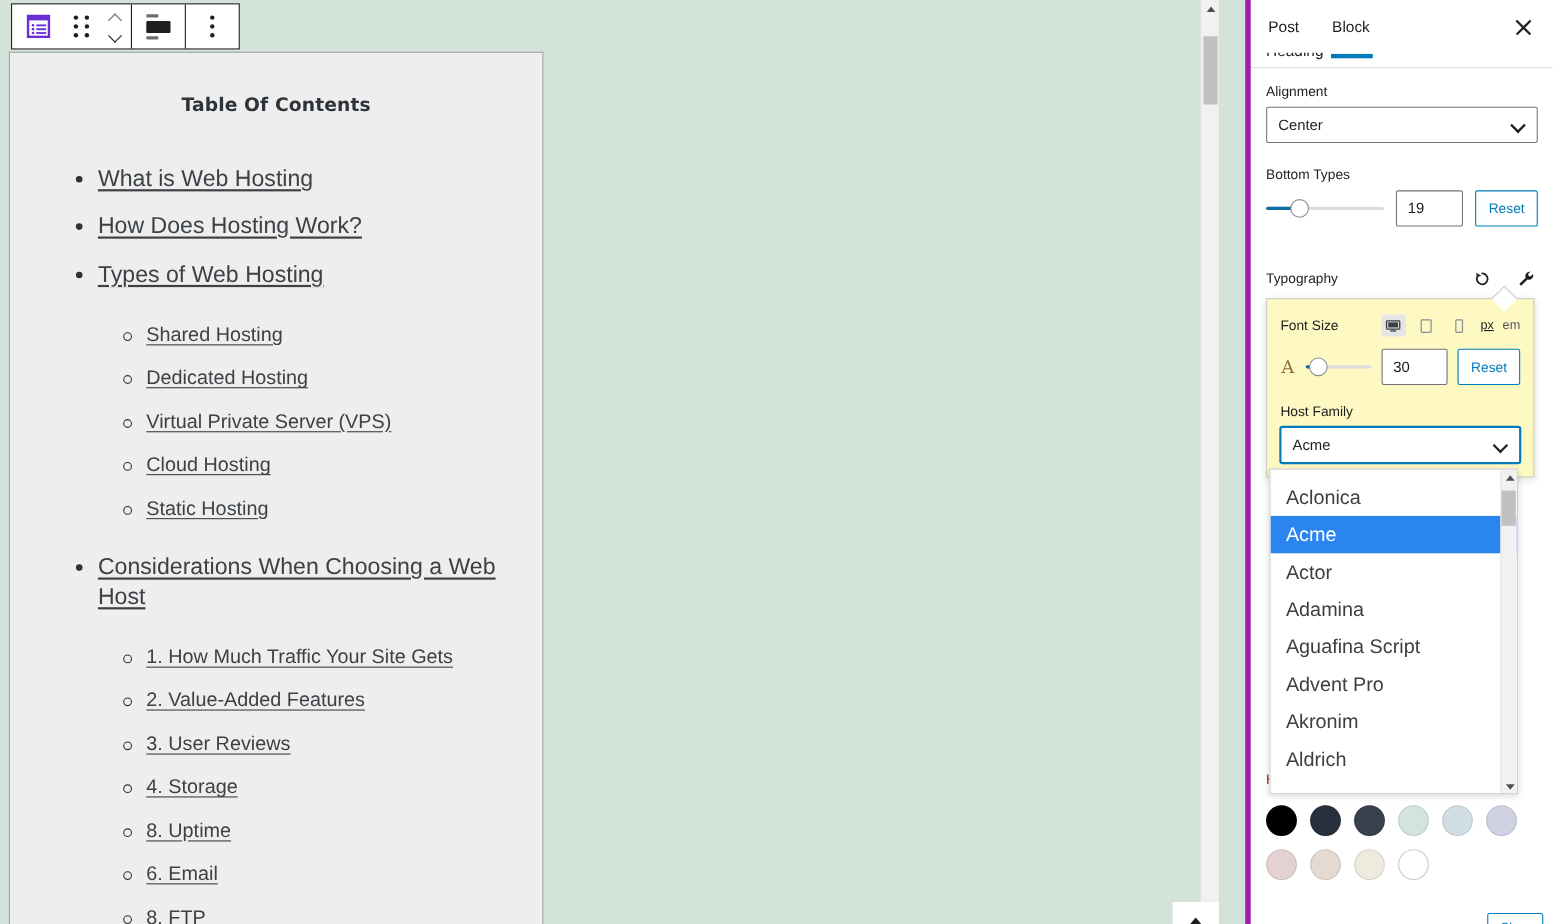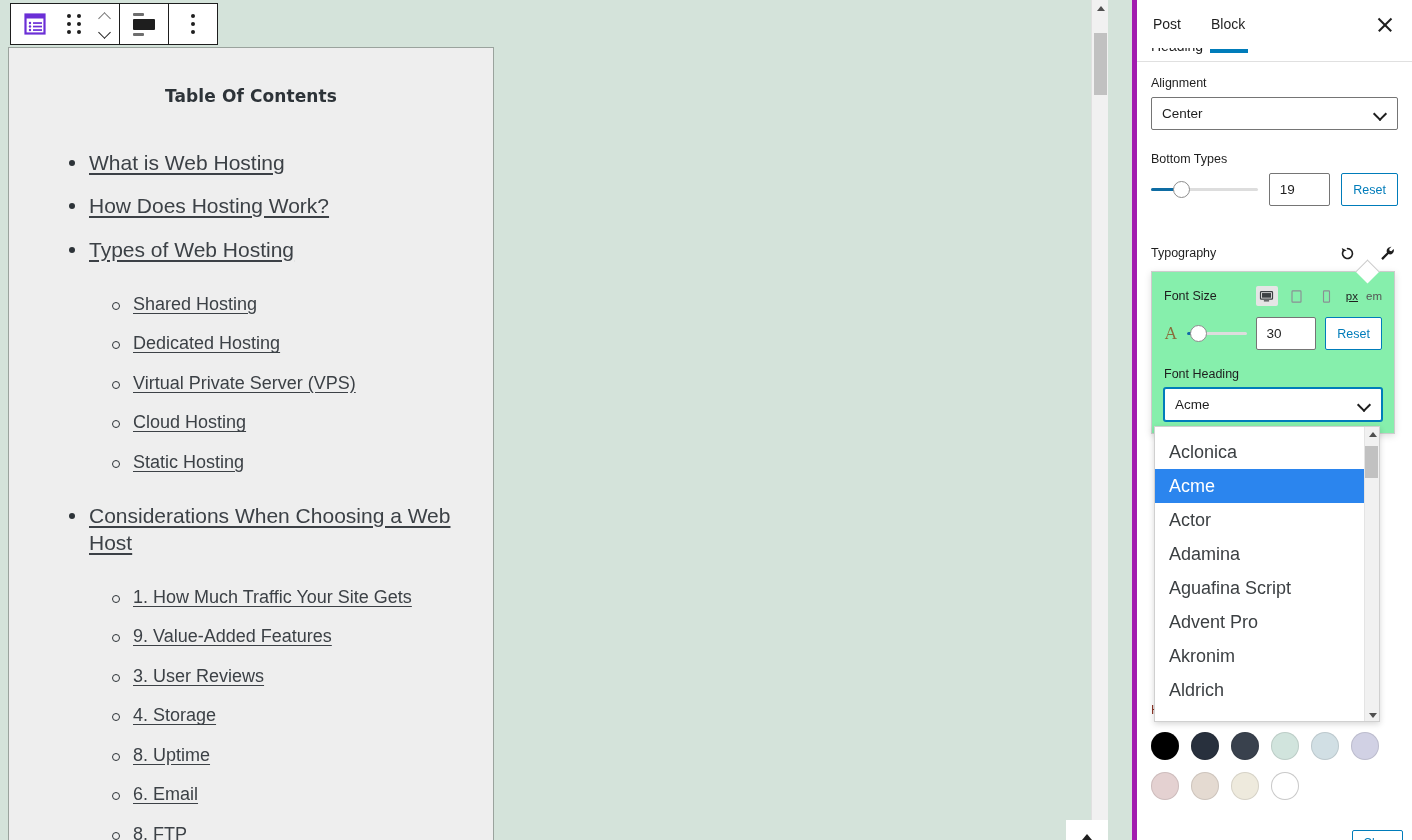--- a/index.html
+++ b/index.html
@@ -198,21 +198,21 @@
     margin-top:36px;
   }
   #typography-row .t-label { font-size:12.5px; color:#1e1e1e; }
   .t-icons { display:flex; align-items:center; gap:18px; }
   .icon-btn { width:22px; height:22px; cursor:pointer; background:none; border:none; padding:0;
     display:flex; align-items:center; justify-content:center; }
 
   
   #typography-popover {
     position:absolute; left:14px; top:271px; width:244px;
-    background:#86efac; border:1px solid #ccc; box-shadow:0 2px 7px rgba(0,0,0,.13);
+    background:#fef9c3; border:1px solid #ccc; box-shadow:0 2px 7px rgba(0,0,0,.13);
     padding:14px 12px 12px 12px; z-index:30;
   }
   #typography-popover::before {
     content:""; position:absolute; right:18px; top:-9px; width:16px; height:16px;
     background:#fff; border-left:1px solid #ccc; border-top:1px solid #ccc;
     transform:rotate(45deg);
   }
   .fs-header { display:flex; align-items:center; justify-content:space-between; }
   .fs-header .lbl { font-size:12.5px; color:#1e1e1e; }
   .device-units { display:flex; align-items:center; gap:8px; }
@@ -333,21 +333,21 @@
         <li class="lvl1"><span class="toc-link">What is Web Hosting</span></li>
         <li class="lvl1"><span class="toc-link">How Does Hosting Work?</span></li>
         <li class="lvl1"><span class="toc-link">Types of Web Hosting</span></li>
         <li class="lvl2 gap"><span class="toc-link">Shared Hosting</span></li>
         <li class="lvl2"><span class="toc-link">Dedicated Hosting</span></li>
         <li class="lvl2"><span class="toc-link">Virtual Private Server (VPS)</span></li>
         <li class="lvl2"><span class="toc-link">Cloud Hosting</span></li>
         <li class="lvl2"><span class="toc-link">Static Hosting</span></li>
         <li class="lvl1 gap"><span class="toc-link">Considerations When Choosing a Web Host</span></li>
         <li class="lvl2 gap"><span class="toc-link">1. How Much Traffic Your Site Gets</span></li>
-        <li class="lvl2"><span class="toc-link">9. Value-Added Features</span></li>
+        <li class="lvl2"><span class="toc-link">2. Value-Added Features</span></li>
         <li class="lvl2"><span class="toc-link">3. User Reviews</span></li>
         <li class="lvl2"><span class="toc-link">4. Storage</span></li>
         <li class="lvl2"><span class="toc-link">8. Uptime</span></li>
         <li class="lvl2"><span class="toc-link">6. Email</span></li>
         <li class="lvl2"><span class="toc-link">8. FTP</span></li>
       </ul>
   </div>
 
   <div id="canvas-scrollbar">
     <div id="canvas-scroll-up"></div>
@@ -443,21 +443,21 @@
         <div class="track"></div>
         <div class="fill" id="fs-fill" style="width: 11.16px;"></div>
         <div class="knob" id="fs-knob" style="left: 3.16px;"></div>
       </div>
       <div class="num-box" style="width:62px;">
         <span>30</span>
       </div>
       <button class="btn-reset">Reset</button>
     </div>
 
-    <label class="field-label" style="margin-top:17px;">Font Heading</label>
+    <label class="field-label" style="margin-top:17px;">Host Family</label>
     <div class="select-box" style="border:1px solid #007cba; box-shadow:0 0 0 1px #007cba;">
       <span>Acme</span>
       <span class="sel-chev"></span>
     </div>
 
     <div id="font-list">
       <div id="font-list-inner">
           <div class="font-opt">Aclonica</div>
           <div class="font-opt selected">Acme</div>
           <div class="font-opt">Actor</div>

